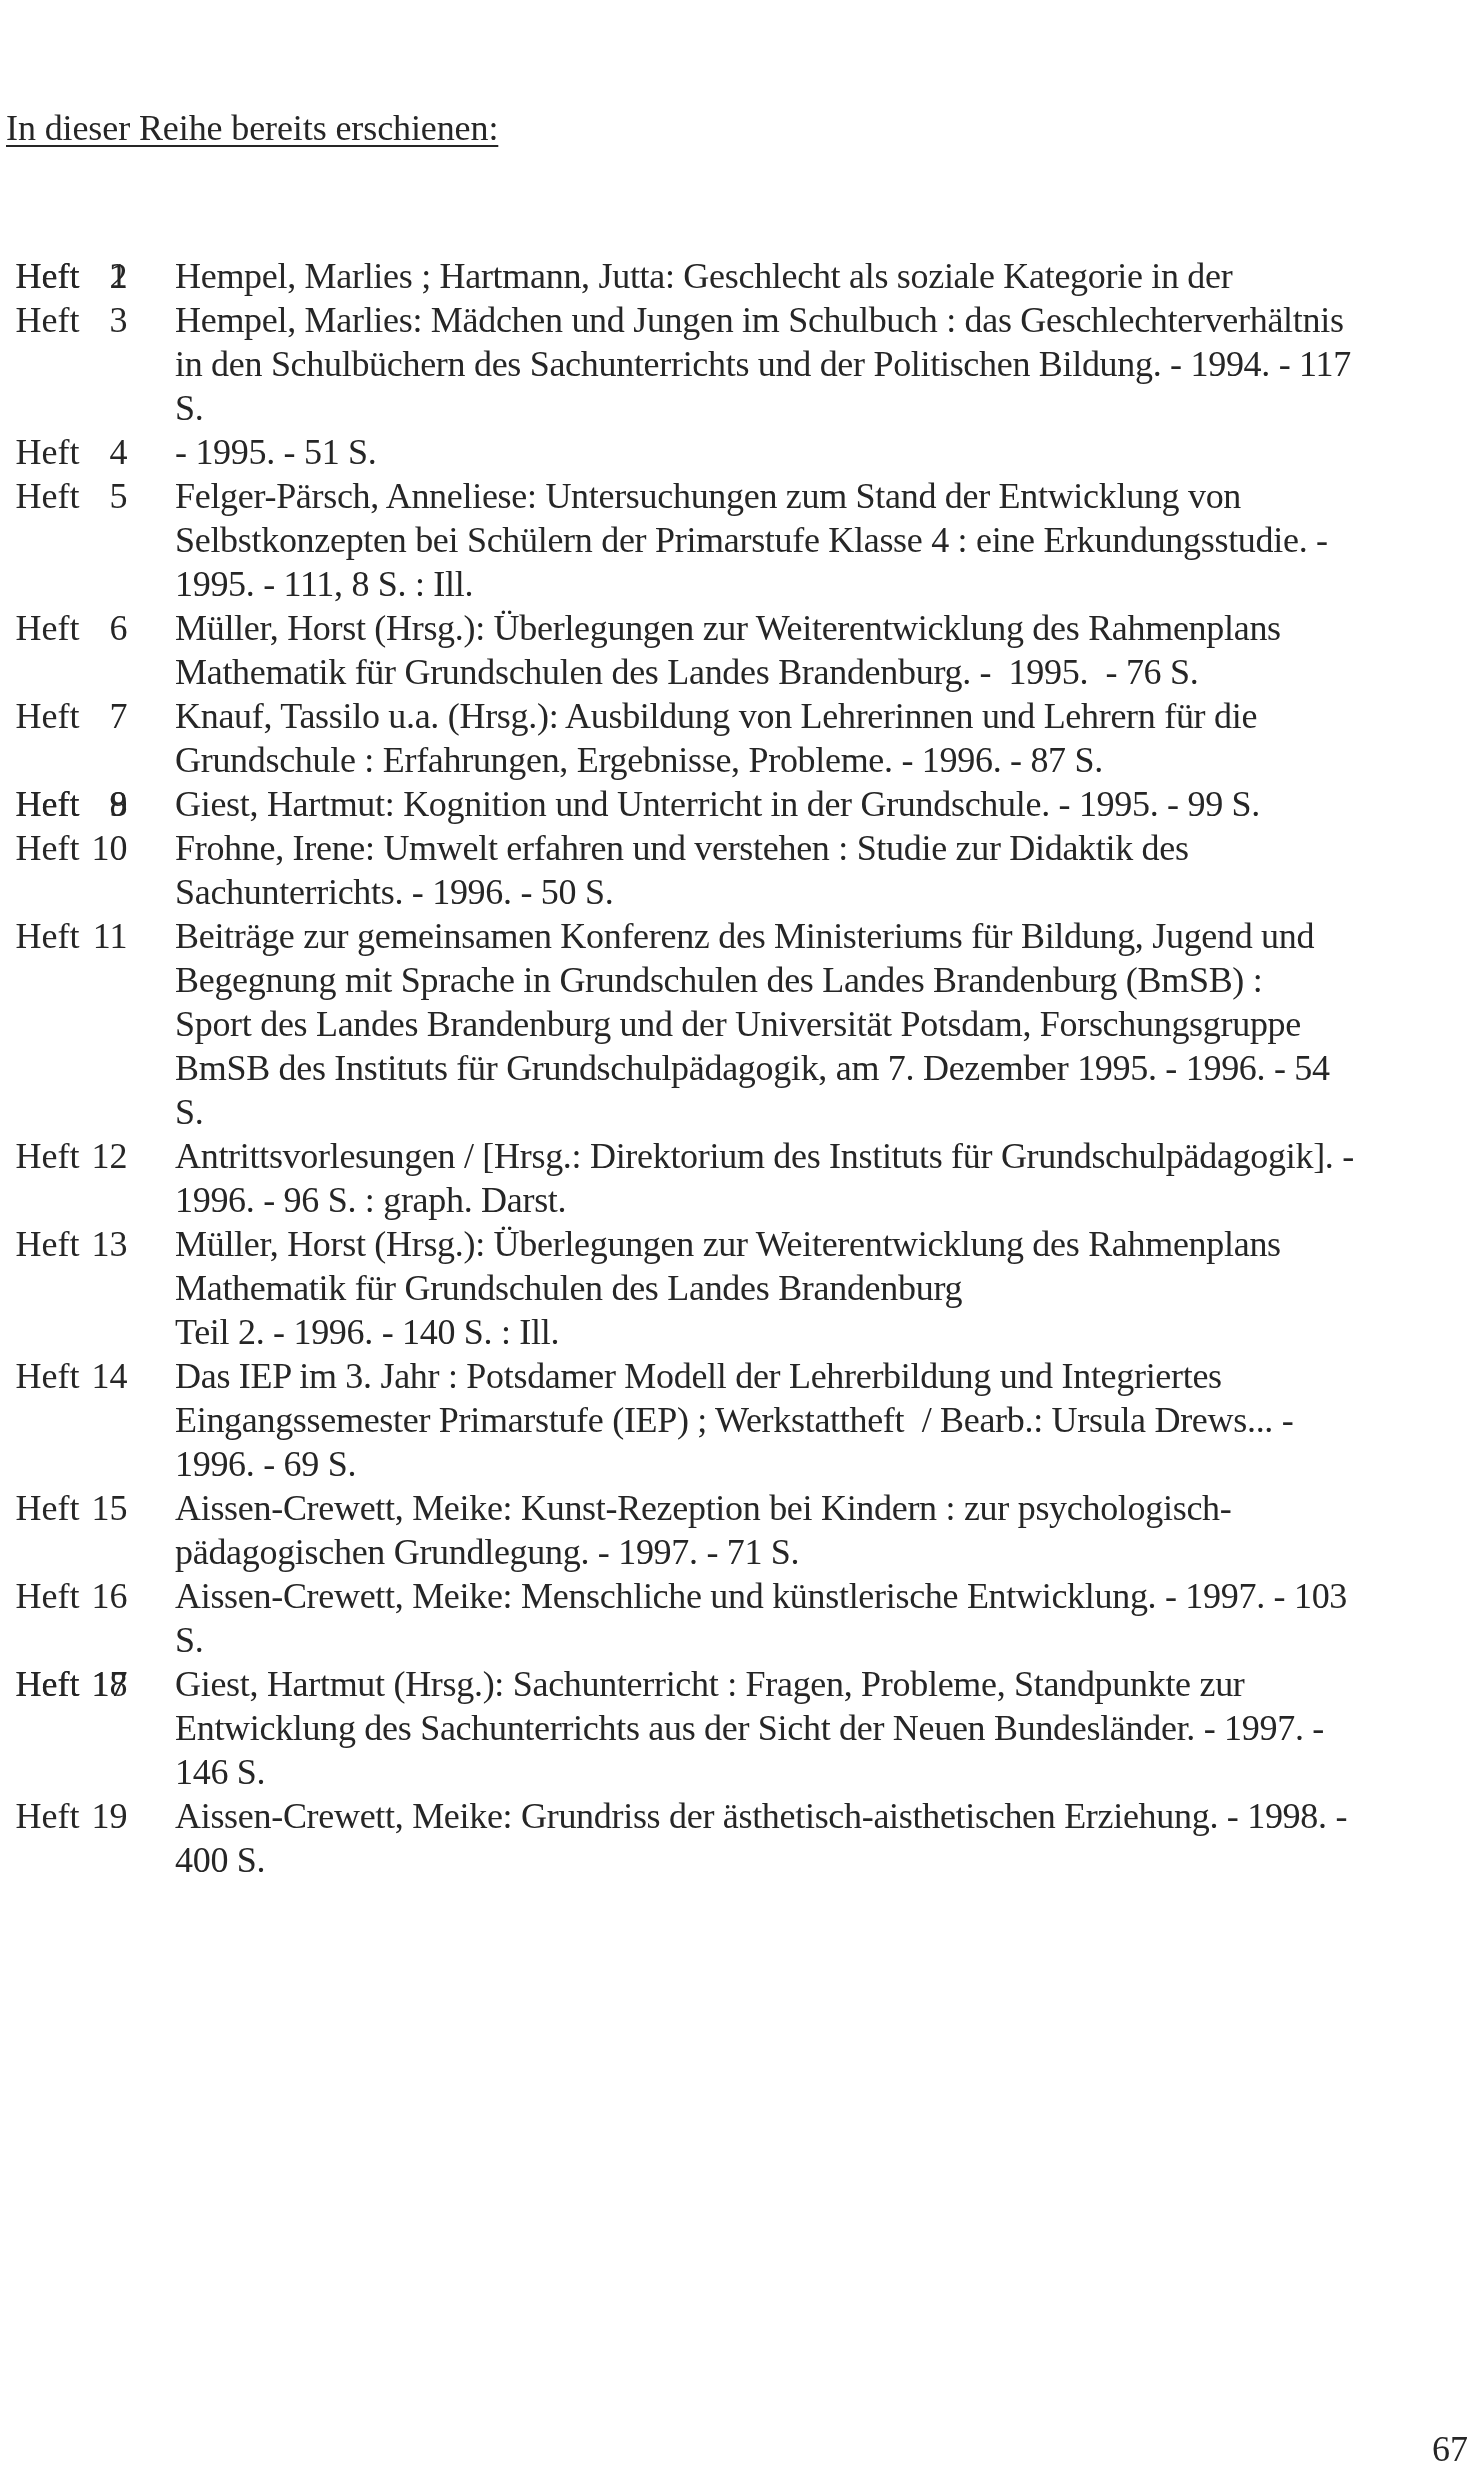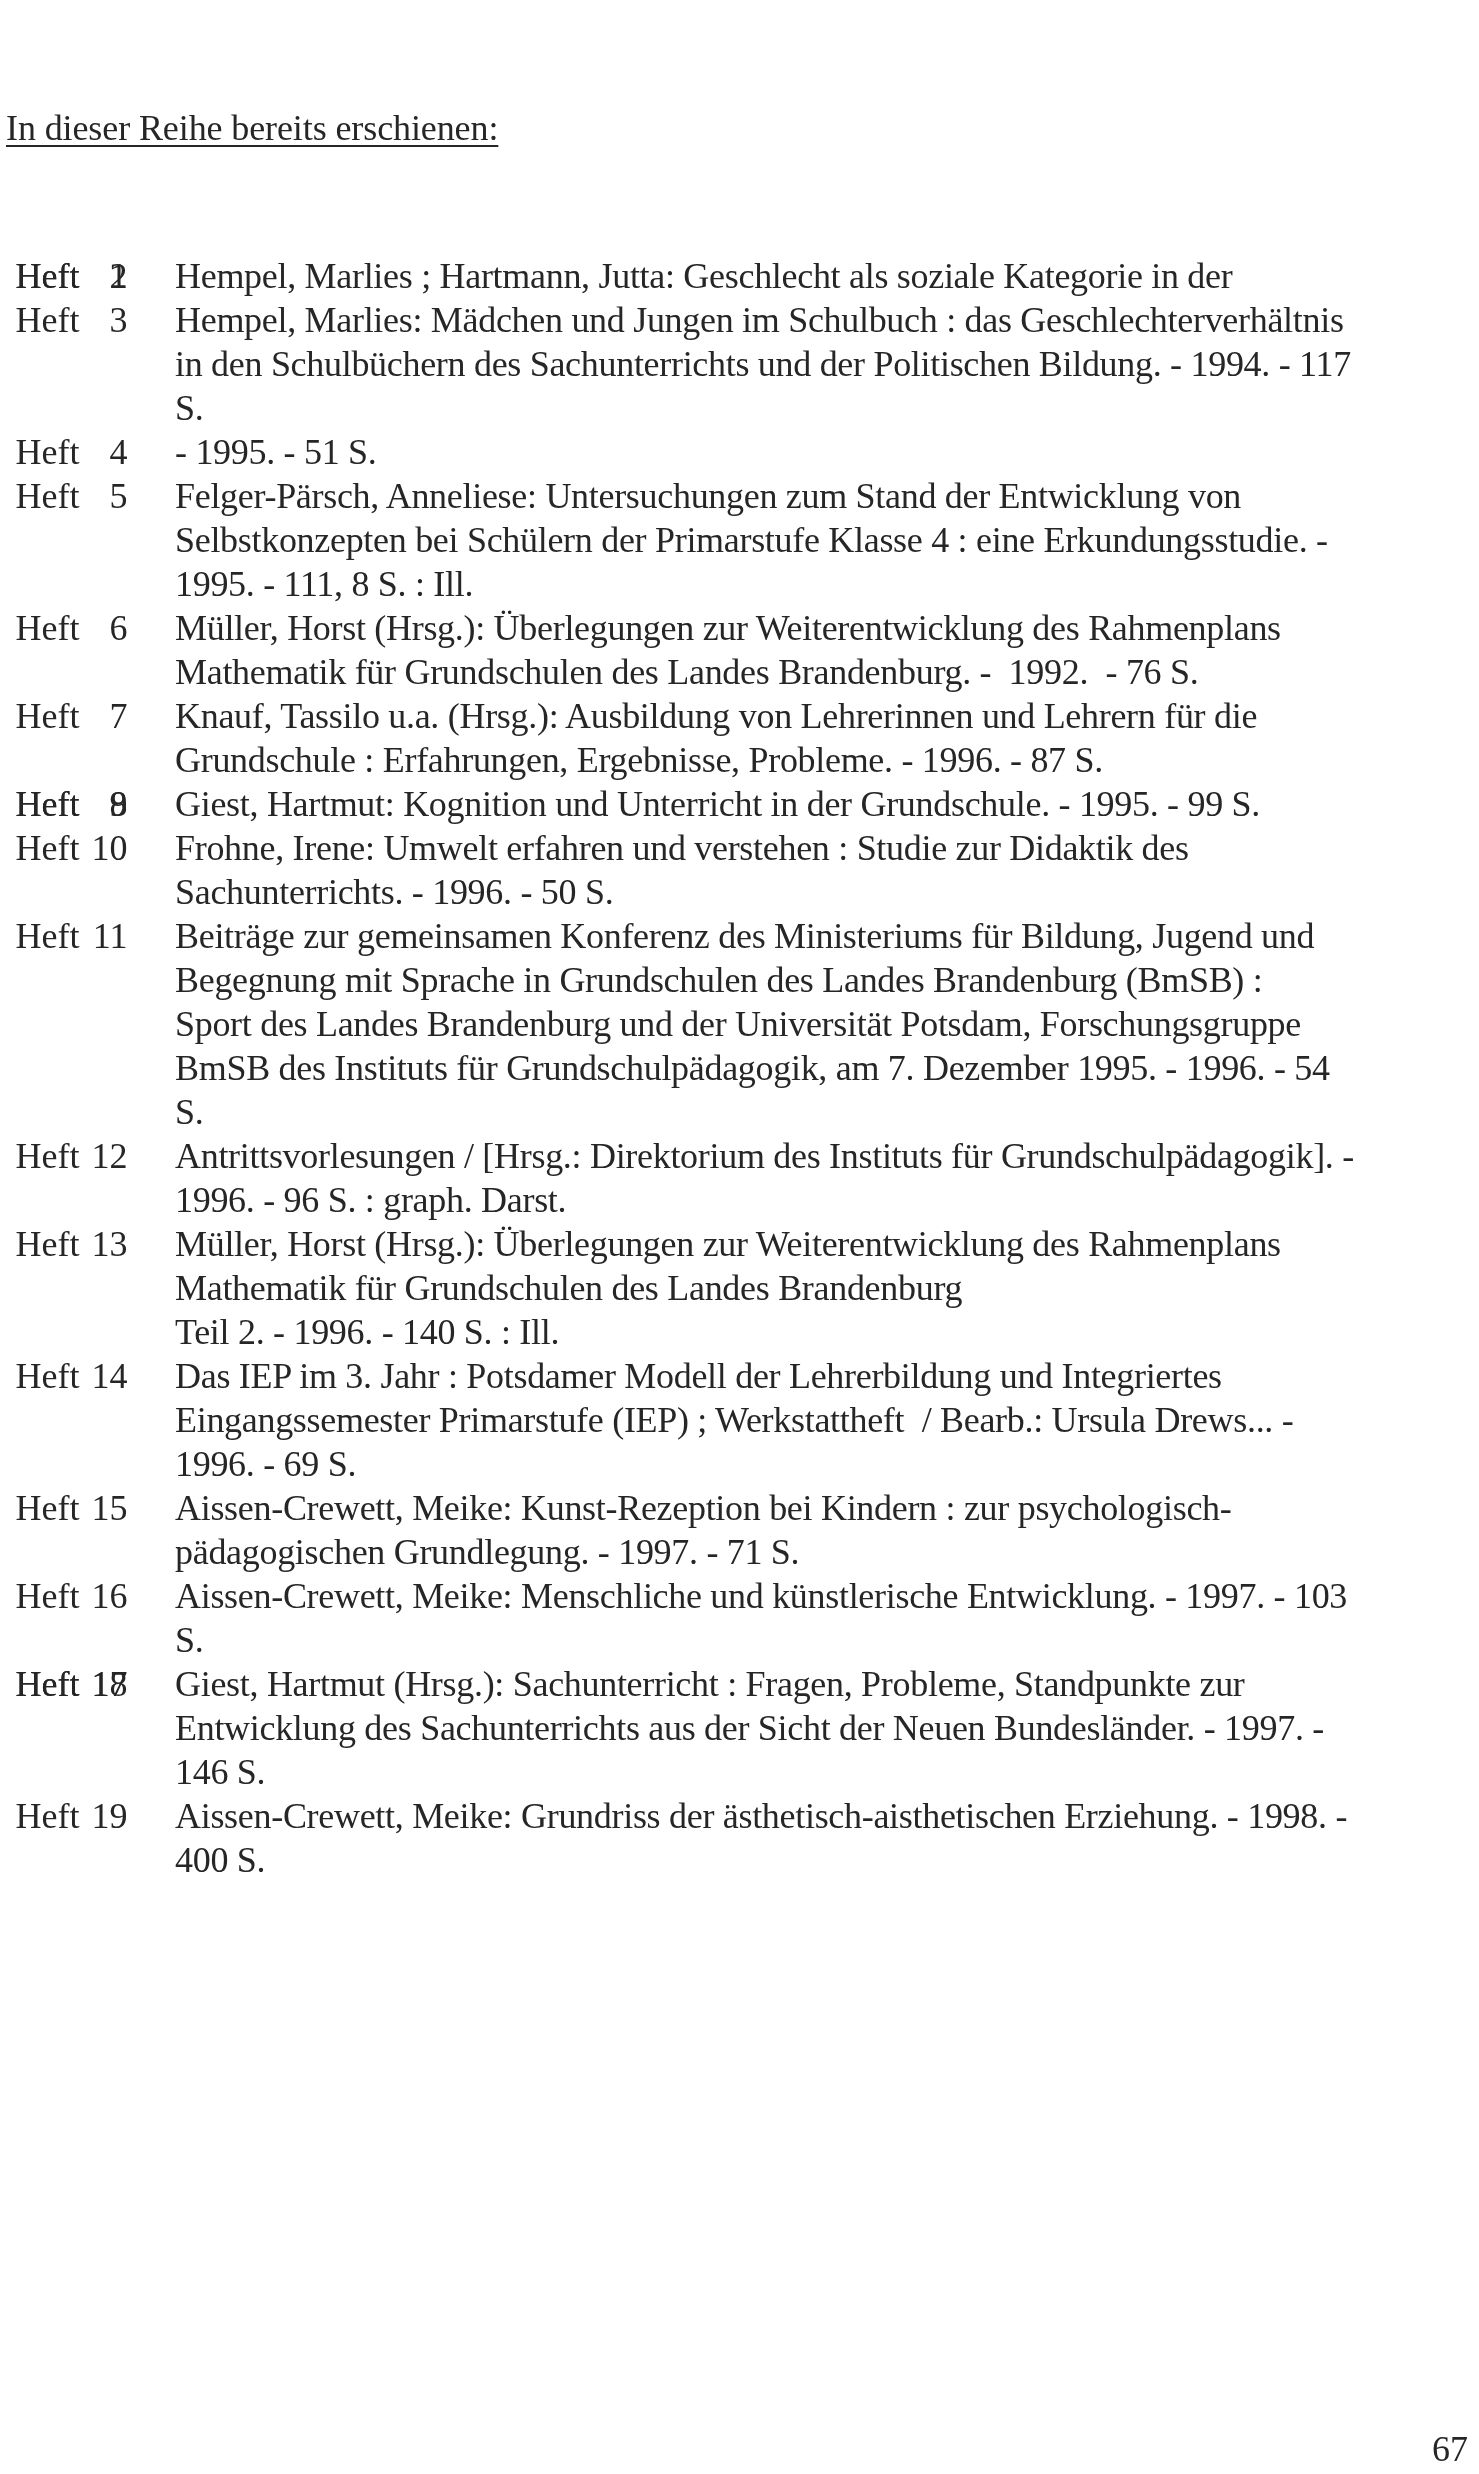--- a/index.html
+++ b/index.html
@@ -132,21 +132,21 @@
         <span class="entry-line">1995. - 111, 8 S. : Ill.</span>
       </div>
   </div>
     <div class="entry">
     <div class="entry-label">
       <span class="lbl-word">Heft</span>
       <span class="lbl-num">6</span>
     </div>
     <div class="entry-body">
         <span class="entry-line">Müller, Horst (Hrsg.): Überlegungen zur Weiterentwicklung des Rahmenplans</span>
-        <span class="entry-line">Mathematik für Grundschulen des Landes Brandenburg. -  1992.  - 76 S.</span>
+        <span class="entry-line">Mathematik für Grundschulen des Landes Brandenburg. -  1995.  - 76 S.</span>
       </div>
   </div>
     <div class="entry">
     <div class="entry-label">
       <span class="lbl-word">Heft</span>
       <span class="lbl-num">7</span>
     </div>
     <div class="entry-body">
         <span class="entry-line">Knauf, Tassilo u.a. (Hrsg.): Ausbildung von Lehrerinnen und Lehrern für die</span>
         <span class="entry-line">Grundschule : Erfahrungen, Ergebnisse, Probleme. - 1996. - 87 S.</span>

